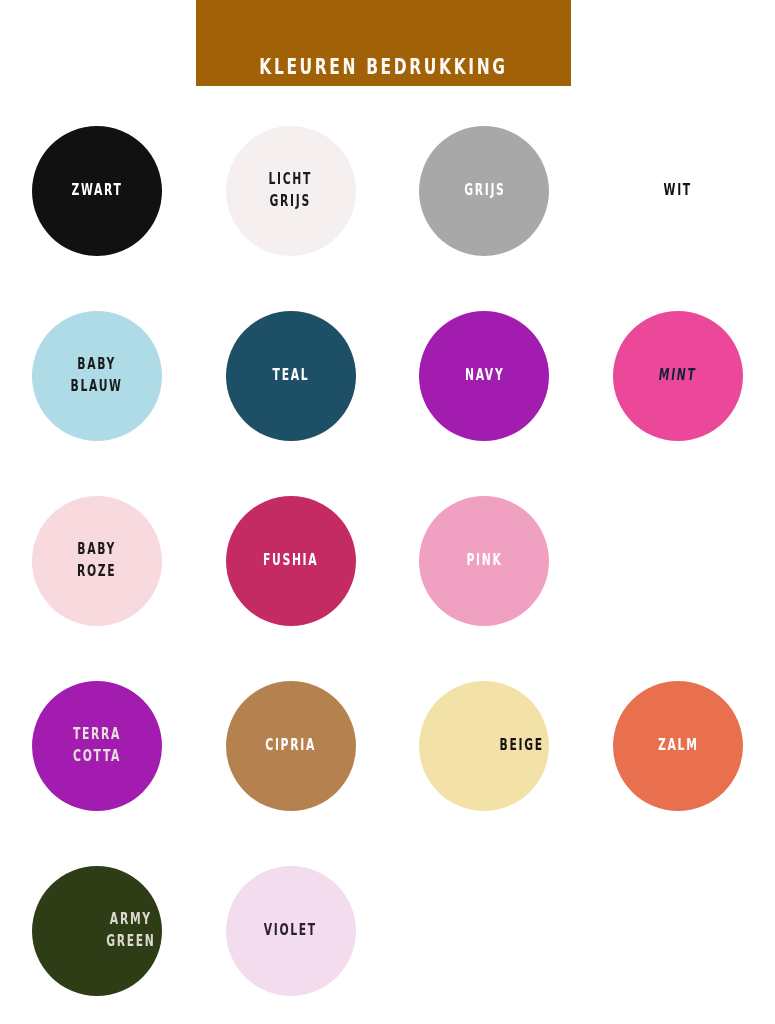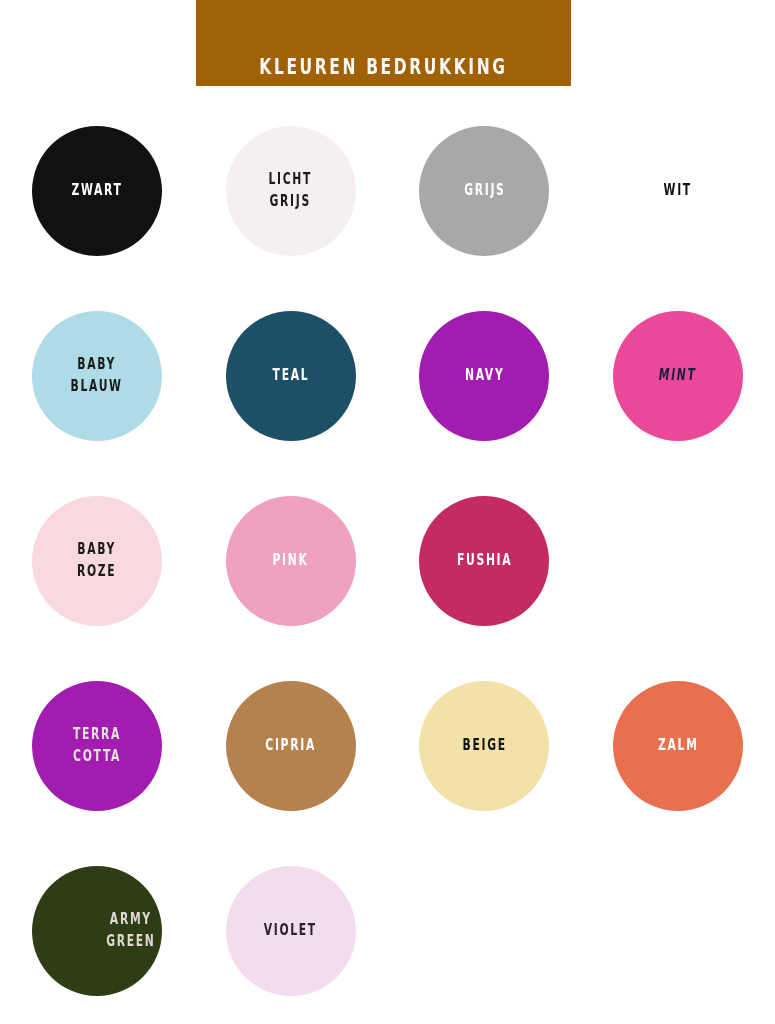--- a/index.html
+++ b/index.html
@@ -147,44 +147,44 @@
       </div>
     </div>
     <div class="palette-row">
       <div class="swatch-cell">
         <div class="swatch-circle" style="background: rgb(247, 217, 222);">
           <span class="swatch-label" style="color: rgb(26, 26, 26);">BABY
 ROZE</span>
         </div>
       </div>
       <div class="swatch-cell">
+        <div class="swatch-circle" style="background: rgb(196, 43, 99);">
+          <span class="swatch-label" style="color: rgb(255, 255, 255);">FUSHIA</span>
+        </div>
+      </div>
+      <div class="swatch-cell">
         <div class="swatch-circle" style="background: rgb(240, 160, 192);">
           <span class="swatch-label" style="color: rgb(255, 255, 255);">PINK</span>
-        </div>
-      </div>
-      <div class="swatch-cell">
-        <div class="swatch-circle" style="background: rgb(196, 43, 99);">
-          <span class="swatch-label" style="color: rgb(255, 255, 255);">FUSHIA</span>
         </div>
       </div>
     </div>
     <div class="palette-row">
       <div class="swatch-cell">
         <div class="swatch-circle" style="background: #a21caf;">
           <span class="swatch-label" style="color: rgb(232, 224, 218);">TERRA
 COTTA</span>
         </div>
       </div>
       <div class="swatch-cell">
         <div class="swatch-circle" style="background: rgb(181, 130, 79);">
           <span class="swatch-label" style="color: rgb(255, 255, 255);">CIPRIA</span>
         </div>
       </div>
       <div class="swatch-cell">
-        <div class="swatch-circle" style="background: rgb(242, 226, 167);">
+        <div class="swatch-circle" style="background: rgb(242, 226, 167); justify-content: flex-end;">
           <span class="swatch-label" style="color: rgb(20, 20, 20);">BEIGE</span>
         </div>
       </div>
       <div class="swatch-cell">
         <div class="swatch-circle" style="background: rgb(232, 112, 79);">
           <span class="swatch-label" style="color: rgb(255, 255, 255);">ZALM</span>
         </div>
       </div>
     </div>
     <div class="palette-row">

